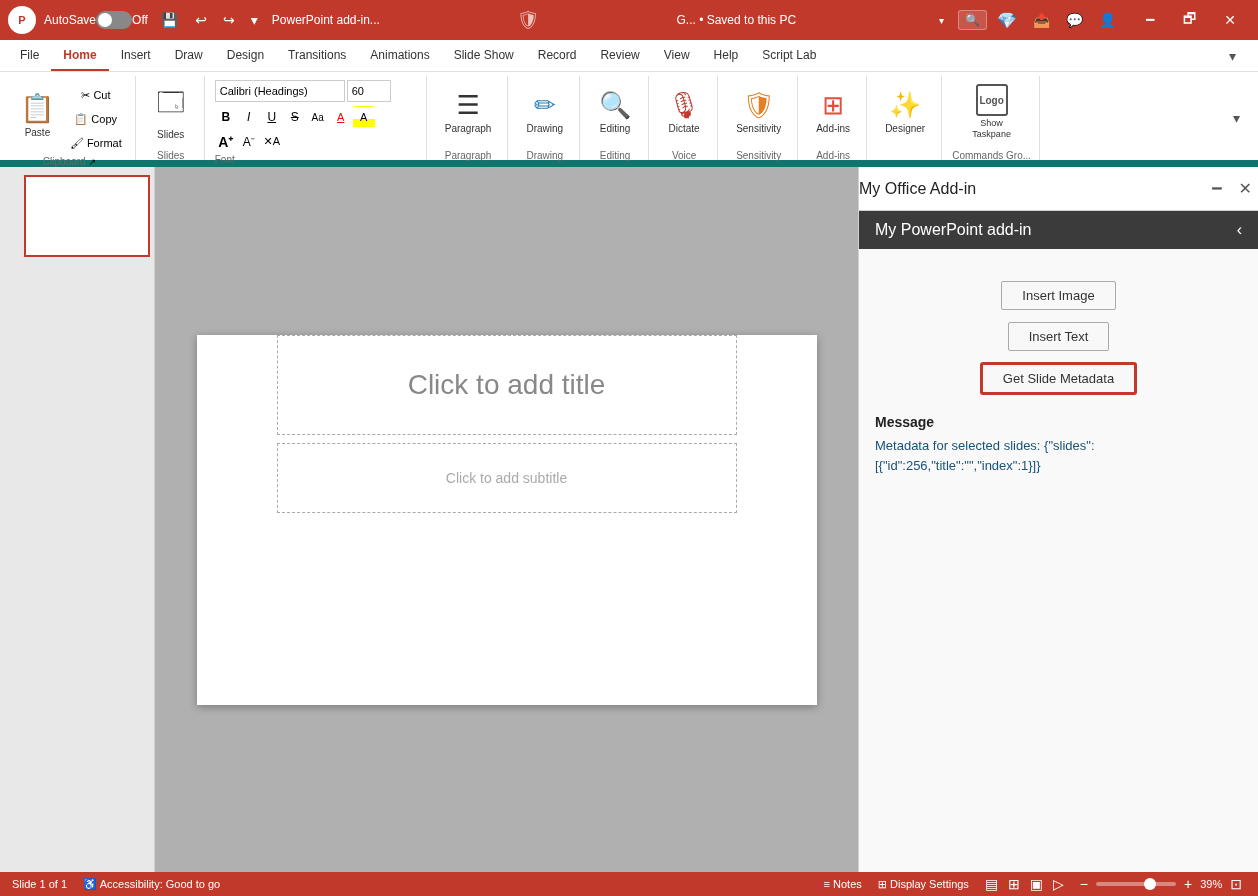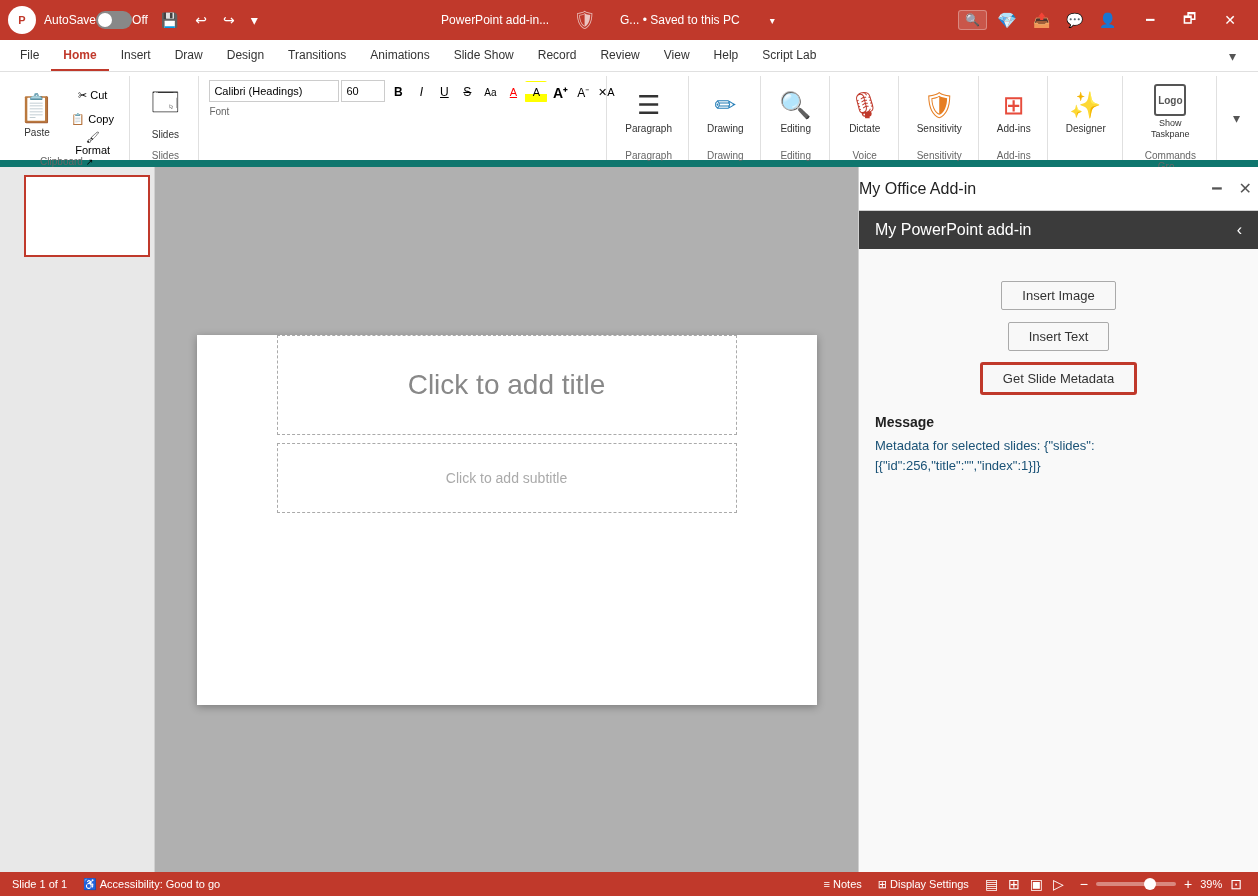--- a/index.html
+++ b/index.html
@@ -6,21 +6,21 @@
     body { font-family: 'Segoe UI', Arial, sans-serif; font-size: 12px; background: #f3f3f3; width: 1258px; height: 896px; overflow: hidden; display: flex; flex-direction: column; }
 
     
     .title-bar { background: #c0392b; height: 40px; display: flex; align-items: center; padding: 0 8px; gap: 8px; flex-shrink: 0; }
     .title-bar-logo { width: 28px; height: 28px; background: #fff; border-radius: 50%; display: flex; align-items: center; justify-content: center; color: #c0392b; font-weight: bold; font-size: 11px; flex-shrink: 0; }
     .autosave-area { display: flex; align-items: center; gap: 0; color: #fff; font-size: 12px; }
     .toggle-off { background: #888; border-radius: 10px; width: 36px; height: 18px; display: flex; align-items: center; padding: 2px; }
     .toggle-circle { width: 14px; height: 14px; background: #fff; border-radius: 50%; }
     .title-bar-controls { display: flex; gap: 4px; align-items: center; color: #fff; }
     .tb-btn { background: none; border: none; color: #fff; font-size: 14px; cursor: pointer; padding: 2px 6px; display: flex; align-items: center; }
-    .title-center { flex: 1; display: flex; align-items: center; justify-content: center; color: #fff; font-size: 12px; gap: 24px; }
+    .title-center { flex: 1; display: flex; align-items: center; justify-content: space-between; color: #fff; font-size: 12px; gap: 24px; }
     .title-right { display: flex; align-items: center; gap: 4px; }
     .search-btn { background: rgba(255,255,255,0.15); border: 1px solid rgba(255,255,255,0.3); border-radius: 3px; color: #fff; padding: 2px 6px; font-size: 12px; display: flex; align-items: center; }
     .win-controls { display: flex; gap: 0; }
     .win-btn { background: none; border: none; color: #fff; font-size: 14px; padding: 4px 14px; cursor: pointer; }
 
     
     .ribbon { background: #fff; border-bottom: 7px solid #0f766e; flex-shrink: 0; }
     .ribbon-tabs { display: flex; align-items: center; padding: 0 8px; height: 32px; border-bottom: 1px solid #e0e0e0; }
     .ribbon-tab { padding: 4px 12px; font-size: 12px; cursor: pointer; color: #333; border-bottom: 2px solid transparent; height: 100%; display: flex; align-items: center; }
     .ribbon-tab.active { color: #c0392b; border-bottom: 2px solid #c0392b; font-weight: 600; }
@@ -184,21 +184,21 @@
       <div class="ribbon-group-content">
         <button class="rib-large">
           <span class="icon" style="font-size:26px;">🗔</span>
           <span class="label">Slides</span>
         </button>
       </div>
       <div class="ribbon-group-label">Slides</div>
     </div>
 
     <div class="ribbon-group" style="align-items:flex-start; min-width: 220px;">
-      <div style="display:flex; gap:2px; padding-top:4px;">
+      <div style="display:flex; flex-direction:column; gap:2px; padding-top:4px;">
         <div class="font-row">
           <input class="font-input" type="text" value="Calibri (Headings)" style="">
           <input class="font-size-input" type="text" value="60" style="">
         </div>
         <div class="font-format-row">
           <button class="fmt-btn" style="font-weight:bold;">B</button>
           <button class="fmt-btn" style="font-style:italic;">I</button>
           <button class="fmt-btn" style="text-decoration:underline;">U</button>
           <button class="fmt-btn" style="text-decoration:line-through;">S</button>
           <button class="fmt-btn" style="font-size:10px;">Aa</button>

